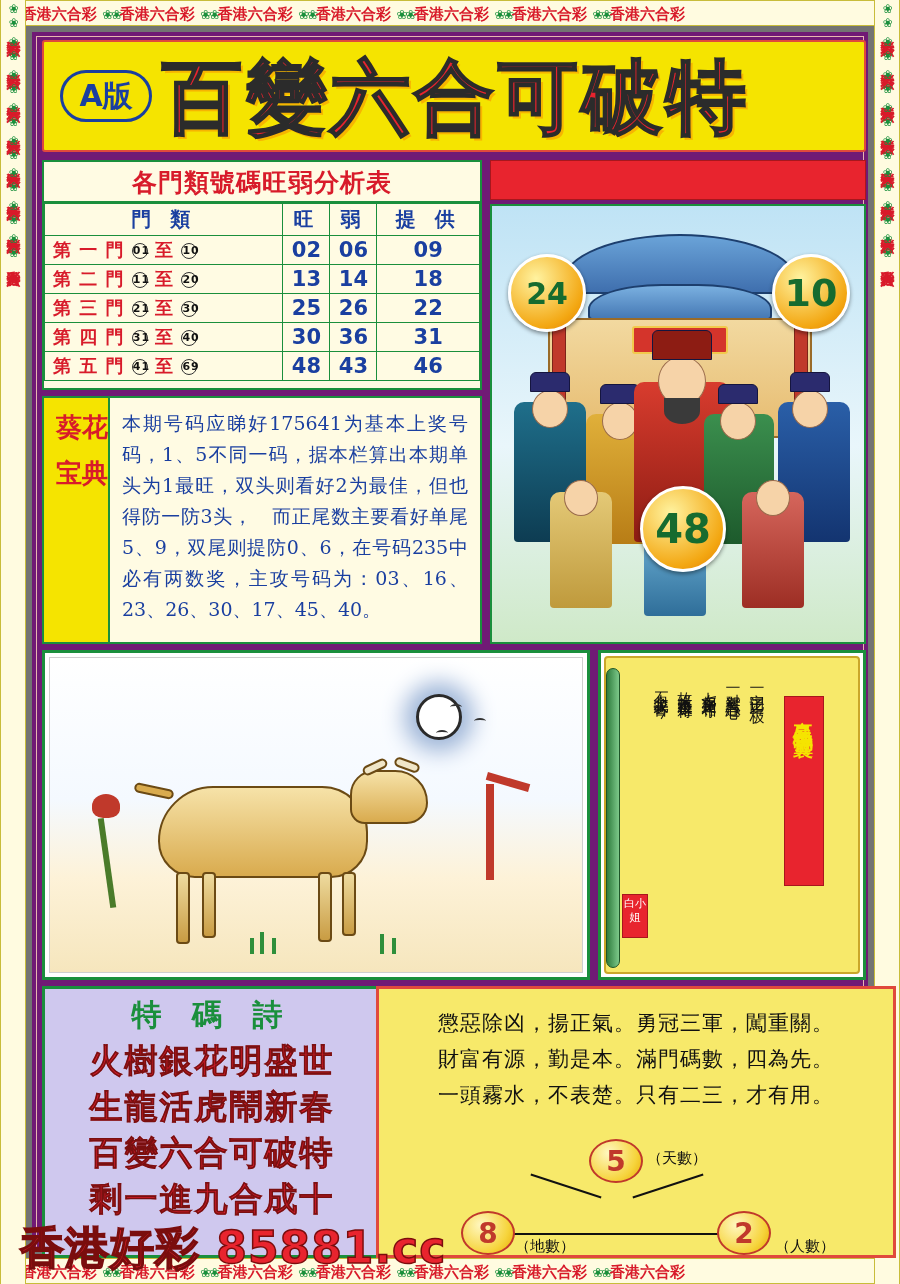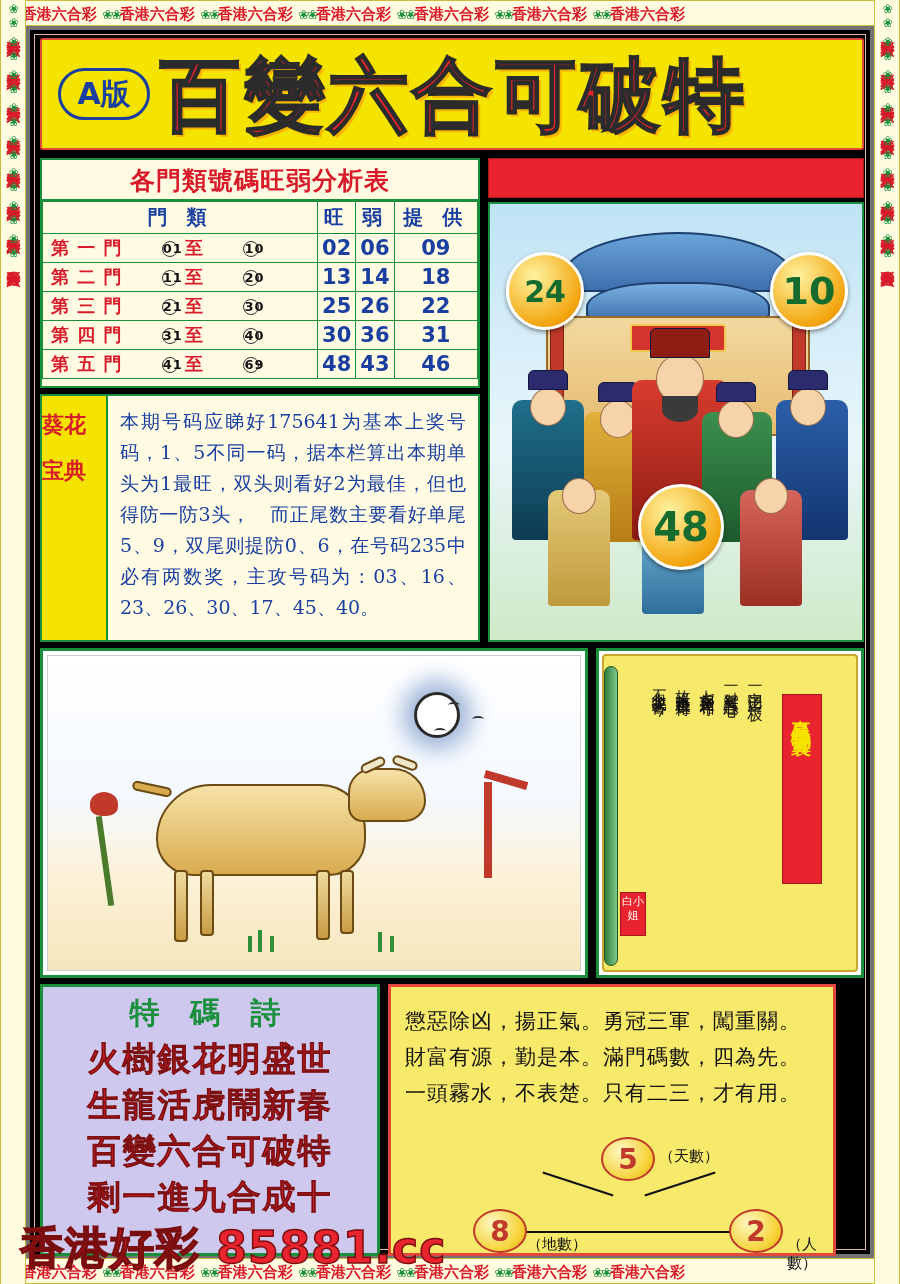--- a/index.html
+++ b/index.html
@@ -40,22 +40,22 @@
     line-height:26px;
     padding-top:2px;
     white-space:nowrap;
   }
   .v-text .dots { color:#1a8f3c; font-size:12px; }
 
   
   .page {
     position:absolute;
     left:26px; top:26px; width:848px; height:1232px;
-    background:#000000;
-    border:4px solid #737373;
+    background:#701a75;
+    border:6px solid #737373;
   }
   .inner-pad { position:absolute; left:4px; top:4px; right:4px; bottom:4px; border:1px solid #e8b7b0; }
 
   
   .title-banner {
     position:absolute; left:10px; top:8px; width:824px; height:112px;
     background:#f5e400;
     border:2px solid #e0493c;
     border-radius:3px;
   }
@@ -94,22 +94,22 @@
   table.atable td, table.atable th {
     border:1px solid #1a8f3c;
     text-align:center; padding:2px 0;
     font-weight:bold;
   }
   table.atable th { color:#1a3fa0; font-size:20px; letter-spacing:6px;}
   table.atable td.rowlabel { color:#d81b2a; font-size:18px; text-align:left; padding-left:8px; letter-spacing:1px; white-space:nowrap;}
   table.atable td.num { color:#1a3fa0; font-size:21px; }
   .circ {
     display:inline-block; border:1px solid #333; border-radius:50%;
-    font-size:13px; width:16px; height:16px; line-height:14px; text-align:left;
-    color:#111; font-weight:bold; vertical-align:middle;margin-left:32px;
+    font-size:11px; width:16px; height:16px; line-height:14px; text-align:left;
+    color:#111; font-weight:bold; vertical-align:middle;
   }
 
   
   .redbar {
     position:absolute; left:458px; top:128px; width:376px; height:40px;
     background:#e8242e; border:1px solid #a8161d;
   }
   
   .temple {
     position:absolute; left:458px; top:172px; width:376px; height:440px;
@@ -167,22 +167,22 @@
   
   .treasure {
     position:absolute; left:10px; top:364px; width:440px; height:248px;
     background:#fffbe3; border:2px solid #1a8f3c;
     display:flex;
   }
   .treasure-label {
     width:66px; flex:0 0 66px;
     background:#f5e400;
     border-right:2px solid #1a8f3c;
-    color:#d81b2a; font-weight:bold; font-size:22px;
-    text-align:left; line-height:46px;
+    color:#d81b2a; font-weight:bold; font-size:26px;
+    text-align:right; line-height:46px;
     padding-top:6px;
     letter-spacing:0;
   }
   .treasure-body {
     flex:1; padding:10px 12px 8px 12px;
     font-size:19px; line-height:31px; color:#1a3fa0;
     text-align:justify;
     font-family:"DejaVu Serif", serif;
   }
 
@@ -250,22 +250,22 @@
     font-weight:bold; letter-spacing:10px;
   }
   .poem-line {
     text-align:center; font-size:33px; line-height:46px; color:#d81b2a; font-weight:bold;
     letter-spacing:2px; font-family:"DejaVu Serif", serif;
     -webkit-text-stroke:0.6px #7a1010;
   }
 
   
   .versebox {
-    position:absolute; left:358px; top:954px; width:448px; height:272px;
-    background:#f7e96a; border:3px solid #e0493c;
+    position:absolute; left:344px; top:954px; width:520px; height:272px;
+    background:#f7e96a; border:3px solid #e0493c;text-align:center;
   }
   .verse-line {
     font-size:21px; line-height:36px; color:#111; padding:0 14px;
     font-family:"DejaVu Serif", serif; letter-spacing:1px;
   }
   .oval {
     position:absolute; border-radius:50%;
     background:radial-gradient(circle at 35% 30%, #fff7c0, #f6d43c 65%, #e8a900);
     border:2px solid #c0392b;
     color:#c0392b; font-weight:bold;

